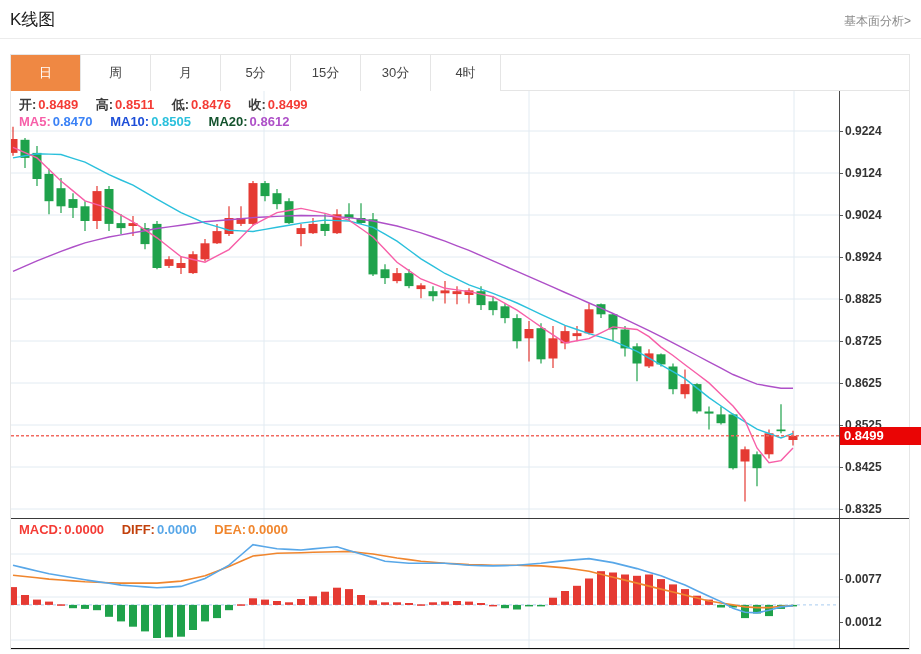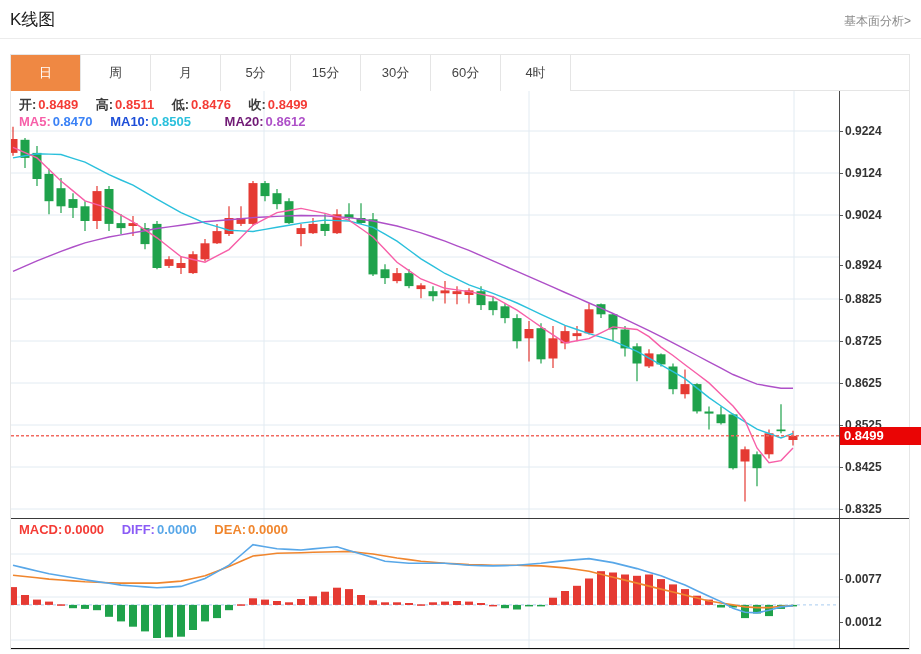--- a/index.html
+++ b/index.html
@@ -47,21 +47,20 @@
 </div>
 
 <div class="container">
   <div class="tabs">
     <div class="tab active" style="background: rgb(239, 136, 67);">日</div>
     <div class="tab">周</div>
     <div class="tab">月</div>
     <div class="tab">5分</div>
     <div class="tab">15分</div>
     <div class="tab">30分</div>
-    <div class="tab">60分</div>
     <div class="tab">4时</div>
   </div>
 
   <div class="chart-wrap">
     <div class="main-region">
       <svg id="main-svg" width="828" height="428">
           <g>
             <line x1="0" y1="40" x2="828" y2="40" stroke="#e2ebf2" stroke-width="1"></line>
             <line x1="0" y1="82" x2="828" y2="82" stroke="#e2ebf2" stroke-width="1"></line>
             <line x1="0" y1="124" x2="828" y2="124" stroke="#e2ebf2" stroke-width="1"></line>
@@ -217,21 +216,21 @@
         </svg>
       <div class="legend ohlc-row">
         <span class="lab">开:</span><span class="c-ohlc gap" style="color: rgb(244, 59, 53);">0.8489</span>
         <span class="lab">高:</span><span class="c-ohlc gap" style="color: rgb(244, 59, 53);">0.8511</span>
         <span class="lab">低:</span><span class="c-ohlc gap" style="color: rgb(244, 59, 53);">0.8476</span>
         <span class="lab">收:</span><span class="c-ohlc" style="color: rgb(244, 59, 53);">0.8499</span>
       </div>
       <div class="legend ma-row">
         <span class="c-ma5" style="color: rgb(247, 95, 168);">MA5:</span><span class="c-ma5 gap" style="color: #3b82f6;">0.8470</span>
         <span class="c-ma10" style="color: #1d4ed8;">MA10:</span><span class="c-ma10 gap" style="color: rgb(43, 192, 220);">0.8505</span>
-        <span class="c-ma20" style="color: #701a75; margin-left: 16px;">MA20:</span><span class="c-ma20" style="color: rgb(174, 80, 200);">0.8612</span>
+        <span class="c-ma20" style="color: #14532d;">MA20:</span><span class="c-ma20" style="color: rgb(174, 80, 200);">0.8612</span>
       </div>
     </div>
 
     <div class="macd-region">
       <svg id="macd-svg" width="828" height="130">
           <g>
             <line x1="0" y1="35.0" x2="828" y2="35.0" stroke="#e2ebf2" stroke-width="1"></line>
             <line x1="0" y1="78.0" x2="828" y2="78.0" stroke="#e2ebf2" stroke-width="1"></line>
             <line x1="0" y1="121.0" x2="828" y2="121.0" stroke="#e2ebf2" stroke-width="1"></line>
             <line x1="253" y1="0" x2="253" y2="130" stroke="#e2ebf2" stroke-width="1"></line>
@@ -305,30 +304,30 @@
             <rect x="742" y="85.9" width="8" height="8.6" fill="#1fa24b"></rect>
             <rect x="754" y="85.9" width="8" height="11.2" fill="#1fa24b"></rect>
             <rect x="766" y="85.9" width="8" height="4.0" fill="#1fa24b"></rect>
             <rect x="778" y="85.9" width="8" height="1.5" fill="#1fa24b"></rect>
           </g>
           <polyline points="2,56.2 14,57.5 26,58.8 38,60.1 50,61.0 62,61.9 74,62.8 86,63.2 98,63.7 110,64.1 122,64.1 134,64.1 146,64.1 158,63.1 170,62.1 182,59.5 194,56.8 206,52.2 218,47.6 230,42.3 242,37.0 254,35.7 266,34.3 278,34.0 290,33.7 302,33.3 314,33.0 326,32.7 338,32.4 350,33.7 362,35.0 374,37.0 386,39.0 398,40.6 410,42.3 422,43.3 434,44.3 446,44.9 458,45.6 470,45.9 482,46.2 494,46.2 506,46.2 518,46.6 530,46.9 542,47.9 554,48.9 566,50.5 578,52.2 590,55.2 602,58.2 614,61.1 626,64.1 638,67.1 650,70.1 662,73.0 674,76.0 686,79.0 698,82.0 710,84.0 722,85.9 734,87.9 746,88.6 758,88.6 770,87.3 782,86.6" fill="none" stroke="#f0862e" stroke-width="1.6"></polyline>
           <polyline points="2,46.2 14,49.1 26,52.0 38,54.8 50,56.8 62,58.8 74,60.8 86,62.6 98,64.3 110,66.1 122,67.0 134,67.9 146,68.7 158,68.1 170,67.4 182,63.4 194,59.5 206,52.9 218,46.2 230,36.0 242,25.7 254,27.7 266,29.7 278,30.4 290,31.0 302,29.9 314,28.8 326,27.7 338,31.4 350,35.0 362,38.6 374,42.3 386,43.3 398,44.3 410,44.3 422,44.3 434,44.3 446,45.3 458,46.2 470,46.6 482,46.9 494,46.6 506,46.2 518,45.3 530,44.3 542,42.9 554,41.6 566,40.6 578,39.6 590,41.6 602,43.6 614,46.6 626,49.6 638,53.2 650,56.8 662,61.5 674,66.1 686,71.7 698,77.3 710,82.6 722,89.2 734,93.2 746,93.9 758,91.2 770,87.9 782,86.6" fill="none" stroke="#58a7e8" stroke-width="1.6"></polyline>
         </svg>
       <div class="legend macd-leg">
         <span class="c-macd" style="color: rgb(244, 59, 53);">MACD:</span><span class="c-macd gap" style="color: rgb(244, 59, 53);">0.0000</span>
-        <span class="c-diff" style="color: #8b5cf6;">DIFF:</span><span class="c-diff gap" style="color: rgb(88, 167, 232);">0.0000</span>
+        <span class="c-diff" style="color: #c2410c;">DIFF:</span><span class="c-diff gap" style="color: rgb(88, 167, 232);">0.0000</span>
         <span class="c-dea" style="color: rgb(240, 134, 46);">DEA:</span><span class="c-dea" style="color: rgb(240, 134, 46);">0.0000</span>
       </div>
     </div>
 
     <div class="axis-col axis-main" id="axis-main">
         <div class="tick" style="top: 32px;"><span class="dash"></span>0.9224</div>
         <div class="tick" style="top: 74px;"><span class="dash"></span>0.9124</div>
         <div class="tick" style="top: 116px;"><span class="dash"></span>0.9024</div>
-        <div class="tick" style="top: 166px; text-align: right;"><span class="dash"></span>0.8924</div>
+        <div class="tick" style="top: 158px; text-align: right;"><span class="dash"></span>0.8924</div>
         <div class="tick" style="top: 200px;"><span class="dash"></span>0.8825</div>
         <div class="tick" style="top: 242px;"><span class="dash"></span>0.8725</div>
         <div class="tick" style="top: 284px;"><span class="dash"></span>0.8625</div>
         <div class="tick" style="top: 326px;"><span class="dash"></span>0.8525</div>
         <div class="tick" style="top: 368px;"><span class="dash"></span>0.8425</div>
         <div class="tick" style="top: 410px;"><span class="dash"></span>0.8325</div>
         <div class="price-badge" style="top: 336px; background: rgb(234, 5, 5);">0.8499</div>
       </div>
     <div class="axis-col axis-macd" id="axis-macd">
         <div class="tick" style="top: 27px;"><span class="dash"></span>0.0077</div>

